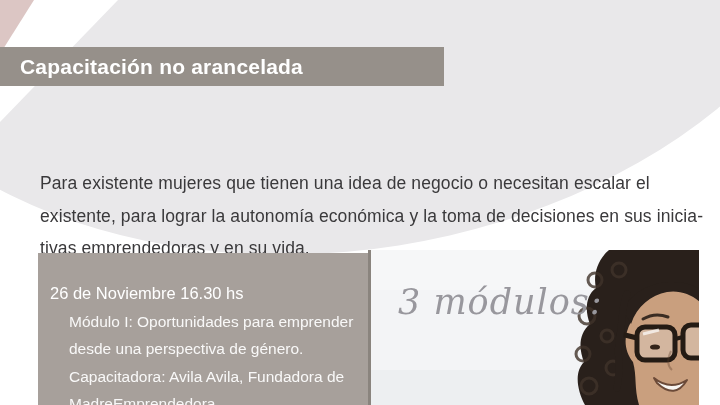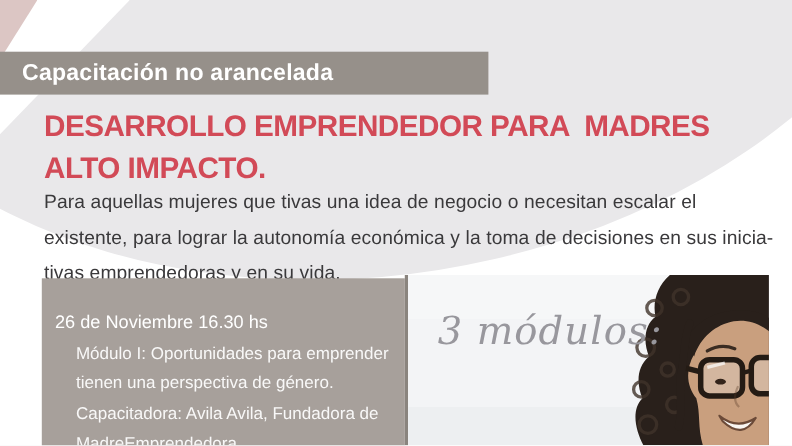--- a/index.html
+++ b/index.html
@@ -61,35 +61,31 @@
 <div id="canvas">
 
   <div class="blob"></div>
   <div class="corner-white"></div>
   <div class="corner-pink"></div>
 
   <div class="banner">
     <span>Capacitación no arancelada</span>
   </div>
 
-  <div class="title">
-    <div>DESARROLLO EMPRENDEDOR PARA  MADRES</div>
-    <div>ALTO IMPACTO.</div>
-  </div>
 
   <div class="intro">
-    <div>Para aquellas mujeres que tivas una idea de negocio o necesitan escalar el</div>
+    <div>Para existente mujeres que tienen una idea de negocio o necesitan escalar el</div>
     <div>existente, para lograr la autonomía económica y la toma de decisiones en sus inicia-</div>
     <div>tivas emprendedoras y en su vida.</div>
   </div>
 
   <div class="session-box">
     <div class="date">26 de Noviembre 16.30 hs</div>
     <div class="ln">Módulo I: Oportunidades para emprender</div>
-    <div class="ln">tienen una perspectiva de género.</div>
+    <div class="ln">desde una perspectiva de género.</div>
     <div class="ln">Capacitadora: Avila Avila, Fundadora de</div>
     <div class="ln">MadreEmprendedora.</div>
   </div>
 
   <div class="photo-edge"></div>
 
   <div class="photo" role="img" aria-label="Smiling woman with dark curly hair and glasses">
     <svg width="329" height="155" viewBox="0 0 329 155" xmlns="http://www.w3.org/2000/svg">
 
       <rect x="0" y="0" width="329" height="155" fill="#f3f4f6"></rect>

